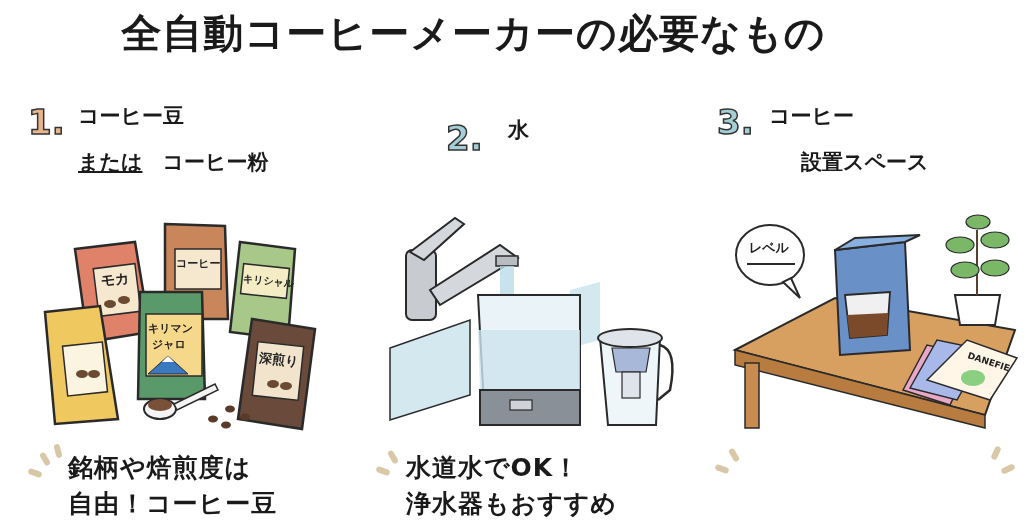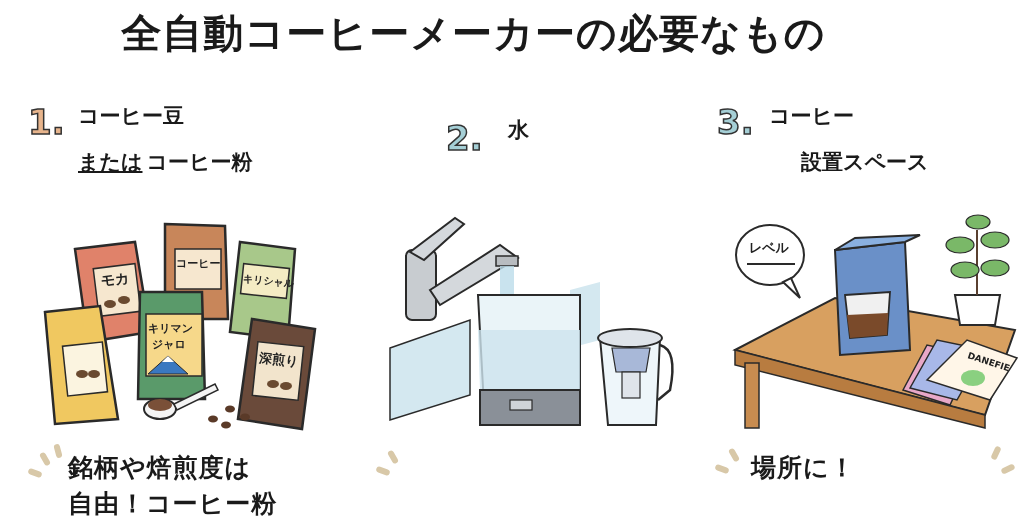--- a/index.html
+++ b/index.html
@@ -34,21 +34,21 @@
   <div class="title">
     <span class="title-hl"></span>
     <span>全自動コーヒーメーカーの必要なもの</span>
   </div>
 </div>
 
 <div class="col col1">
   <div class="heading">
     <span class="num orange" style="left:8px;top:6px;">1.</span>
     <span class="h-line" style="left:58px;top:6px;"><span class="hl">コーヒー豆</span></span>
-    <span class="h-line" style="left:58px;top:52px;"><span>または</span><span class="hl" style="margin-left:4px;">コーヒー粉</span></span>
+    <span class="h-line" style="left:58px;top:52px;"><span>または</span><span class="hl" style="margin-left:20px;">コーヒー粉</span></span>
   </div>
 
   <svg class="illus" style="left:10px;top:118px;" width="320" height="225" viewBox="0 0 320 225">
 
     <g>
       <path d="M45 35 L105 28 L120 118 L58 128 Z" fill="#e0826a" stroke="#2a2a2a" stroke-width="2.5"></path>
       <rect x="66" y="52" width="42" height="48" fill="#f6e7cf" stroke="#2a2a2a" stroke-width="1.5" transform="rotate(-7 87 76)"></rect>
       <text x="72" y="70" font-size="14" font-weight="bold" fill="#222" transform="rotate(-7 87 76)">モカ</text>
       <ellipse cx="80" cy="90" rx="6" ry="4" fill="#6a4a30"></ellipse>
         <ellipse cx="94" cy="86" rx="6" ry="4" fill="#6a4a30"></ellipse>
@@ -99,21 +99,21 @@
     <ellipse cx="215" cy="203" rx="5" ry="3.5" fill="#5a3a28"></ellipse>
     <ellipse cx="196" cy="211" rx="5" ry="3.5" fill="#5a3a28"></ellipse>
     <ellipse cx="183" cy="205" rx="5" ry="3.5" fill="#5a3a28"></ellipse>
   </svg>
 
   <span class="spark" style="left:22px;top:356px;transform:rotate(-30deg);"></span>
   <span class="spark" style="left:35px;top:348px;transform:rotate(-15deg);"></span>
   <span class="spark" style="left:12px;top:370px;transform:rotate(-70deg);"></span>
   <div class="caption" style="left:40px;top:354px;margin-left:8px;">
     <div>銘柄や焙煎度は</div>
-    <div>自由！コーヒー粉</div>
+    <div>自由！コーヒー豆</div>
   </div>
 </div>
 
 <div class="col col2">
   <div class="heading">
     <span class="num blue" style="left:76px;top:22px;">2.</span>
     <span class="h-line" style="left:138px;top:20px;"><span class="hl">水</span></span>
   </div>
 
   <svg class="illus" style="left:-10px;top:104px;" width="320" height="230" viewBox="0 0 320 230">
@@ -140,20 +140,24 @@
       <path d="M240 138 L300 138 L296 225 L248 225 Z" fill="#eef6fa" stroke="#2a2a2a" stroke-width="2"></path>
       <ellipse cx="270" cy="138" rx="32" ry="9" fill="#dfe4ea" stroke="#2a2a2a" stroke-width="2"></ellipse>
       <path d="M252 148 L290 148 L286 172 L256 172 Z" fill="#a8b8d8" stroke="#2a2a2a" stroke-width="1.2"></path>
       <rect x="262" y="172" width="18" height="26" fill="#dfe4ea" stroke="#2a2a2a" stroke-width="1.2"></rect>
       <path d="M300 145 Q318 150 310 190 L298 200" fill="none" stroke="#2a2a2a" stroke-width="2.5"></path>
     </g>
   </svg>
 
   <span class="spark" style="left:20px;top:354px;transform:rotate(-30deg);"></span>
   <span class="spark" style="left:10px;top:368px;transform:rotate(-70deg);"></span>
+  <div class="caption" style="left:36px;top:354px;">
+    <div>水道水でOK！</div>
+    <div>浄水器もおすすめ</div>
+  </div>
 </div>
 
 <div class="col col3">
   <div class="heading">
     <span class="num blue" style="left:12px;top:6px;">3.</span>
     <span class="h-line" style="left:64px;top:6px;"><span class="hl">コーヒー</span></span>
     <span class="h-line" style="left:64px;top:52px;margin-left:32px;"><span class="hl">設置スペース</span></span>
   </div>
 
   <svg class="illus" style="left:0px;top:104px;" width="324" height="230" viewBox="0 0 324 230">
@@ -195,15 +199,14 @@
       <text x="262" y="158" font-size="9" font-weight="bold" fill="#222" transform="rotate(18 262 158)">DANEFIE</text>
       <ellipse cx="268" cy="178" rx="12" ry="8" fill="#8ad080"></ellipse>
     </g>
   </svg>
 
   <span class="spark" style="left:26px;top:352px;transform:rotate(-30deg);"></span>
   <span class="spark" style="left:14px;top:366px;transform:rotate(-70deg);"></span>
   <span class="spark" style="left:288px;top:350px;transform:rotate(25deg);"></span>
   <span class="spark" style="left:300px;top:366px;transform:rotate(65deg);"></span>
   <div class="caption" style="left:46px;top:354px;">
-    <div>場所に！</div>
   </div>
 </div>
 
 </body></html>

